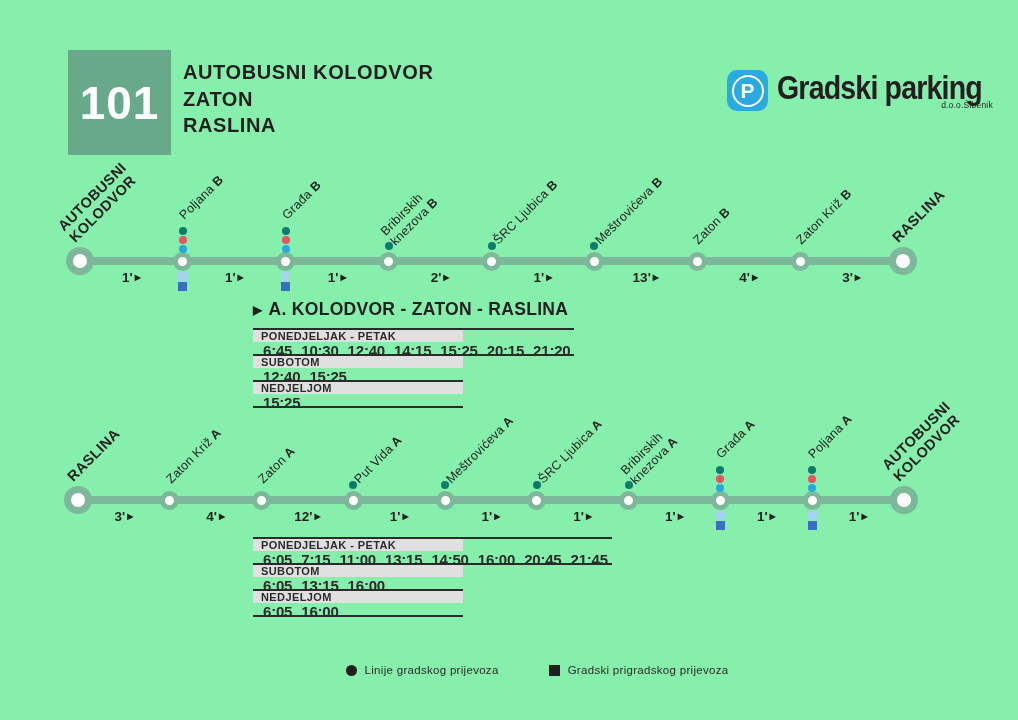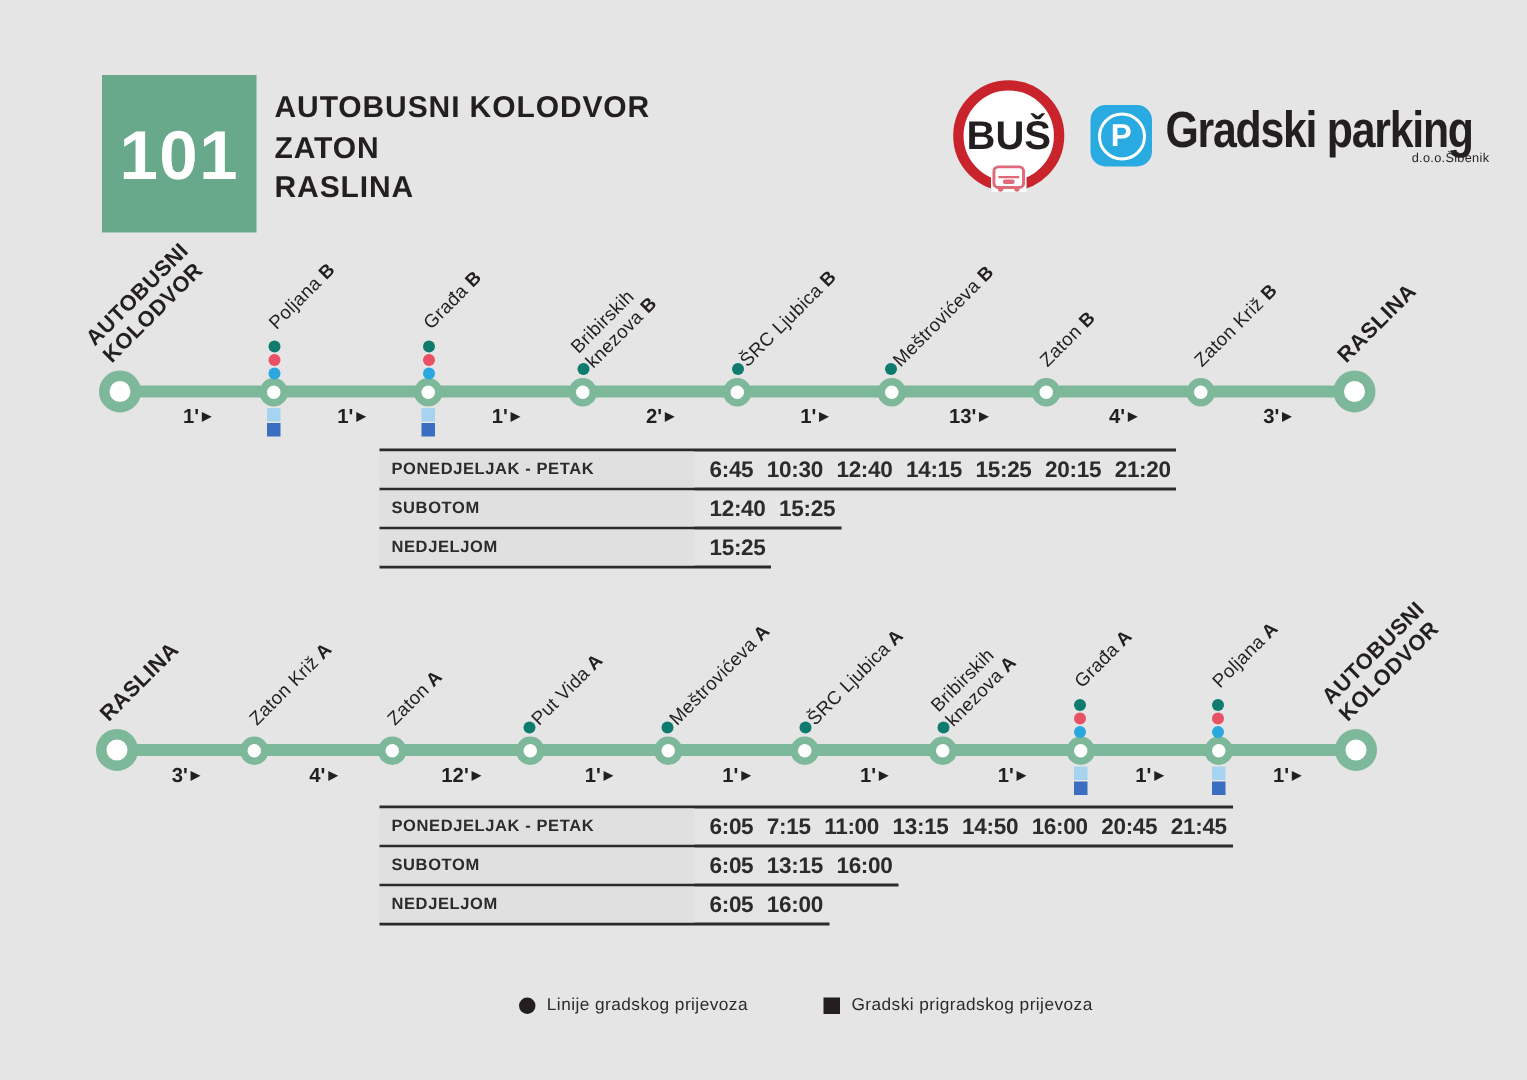--- a/index.html
+++ b/index.html
@@ -1,19 +1,19 @@
 <!DOCTYPE html>
 <html style="--green: #68A98C; --line-green: #7EB89A; --ink: #231F20; --teal: #0E7B6E; --red: #E85265; --blue: #2BA7DF; --lbsq: #A6D3F0; --dbsq: #3A6EC1; --tbl-bg: #E0E0E0;"><head>
 <meta charset="utf-8">
 <style>
   * { margin:0; padding:0; box-sizing:border-box; }
   html,body { background:#ffffff; }
   body { font-family:"Liberation Sans", sans-serif; color:var(--ink); }
   #page {
-    position:relative; width:1018px; height:720px; background:#e5e5e5; overflow:hidden;padding-left:28px;
+    position:relative; width:1018px; height:720px; background:#86efac; overflow:hidden;padding-left:28px;
   }
   :root{
     --green:#68A98C; --line-green:#7EB89A; --ink:#231F20;
     --teal:#0E7B6E; --red:#E85265; --blue:#2BA7DF;
     --lbsq:#A6D3F0; --dbsq:#3A6EC1; --tbl-bg:#E0E0E0;
   }
 
   
   .line-badge{
     position:absolute; left:68px; top:50px; width:103px; height:105px;
@@ -63,21 +63,21 @@
   .seg-time{
     position:absolute; text-align:center; font-weight:bold; font-size:13.5px; color:var(--ink);
   }
   .seg-time .tri{ font-size:8px; vertical-align:2px; margin-left:2px; }
 
   
   .timetable{ position:absolute; }
   .tt-title{ font-weight:bold; font-size:17.5px; letter-spacing:.3px; color:var(--ink); margin-bottom:8px; white-space:nowrap; }
   .tt-title .arrow{ font-size:12px; margin-right:6px; vertical-align:1.5px; }
   .tt-table{ width:fit-content; border-top:2.5px solid #2B2B2B; }
-  .tt-row{ display:flex; align-items:stretch; width:fit-content; border-bottom:2px solid #2B2B2B; height:26px; }
+  .tt-row{ display:flex; align-items:stretch; width:fit-content; border-bottom:2px solid #2B2B2B; height:26px;flex-direction:column; }
   .tt-label{
     width:210px; flex:none; background:var(--tbl-bg); display:flex; align-items:center;
     padding-left:8px; font-weight:bold; font-size:11px; letter-spacing:.4px; color:#2B2B2B;
   }
   .tt-times{ display:flex; align-items:center; gap:9px; padding:0 4px 0 10px; }
   .tt-time{ font-weight:bold; font-size:15px; letter-spacing:-.2px; color:#2B2B2B; white-space:nowrap; }
 
   
   .legend{ position:absolute; left:0; right:0; top:664px; display:flex; justify-content:center; gap:50px; padding-left:56px; }
   .legend-item{ display:flex; align-items:center; gap:8px; }
@@ -90,32 +90,20 @@
 
 <div id="page">
 
   <div class="line-badge">
     <span>101</span>
   </div>
   <div class="route-title" style="white-space:pre-line">AUTOBUSNI KOLODVOR
 ZATON
 RASLINA</div>
 
-  <div class="bus-logo">
-    <svg width="79" height="79" viewBox="0 0 80 80">
-      <circle cx="40" cy="40" r="34" fill="#fff" stroke="#C9242B" stroke-width="7"></circle>
-      <text x="40" y="49" text-anchor="middle" font-family="Liberation Sans, sans-serif" font-size="27" font-weight="bold" fill="#231F20" id="bus-logo-text">BUŠ</text>
-      <rect x="28" y="60" width="24" height="18" fill="#fff"></rect>
-      <rect x="30" y="61" width="20" height="14" rx="3" fill="none" stroke="#E0697A" stroke-width="2"></rect>
-      <line x1="33" y1="68" x2="47" y2="68" stroke="#E0697A" stroke-width="1.5"></line>
-      <rect x="36" y="69.5" width="8" height="3" rx="1.5" fill="#E0697A"></rect>
-      <circle cx="34.5" cy="76" r="1.8" fill="#E0697A"></circle>
-      <circle cx="45.5" cy="76" r="1.8" fill="#E0697A"></circle>
-    </svg>
-  </div>
 
   <div class="parking-logo">
     <div class="p-badge">
       <div class="p-ring">
           <b>P</b>
         </div>
     </div>
     <div class="p-name-wrap">
       <div class="p-name">Gradski parking</div>
       <div class="p-sub">d.o.o.Šibenik</div>
@@ -247,20 +235,21 @@
       <div class="seg-time" style="left: 261.556px; width: 91.7778px; top: 509px;">12'<span class="tri">▶</span></div>
       <div class="seg-time" style="left: 353.333px; width: 91.7778px; top: 509px;">1'<span class="tri">▶</span></div>
       <div class="seg-time" style="left: 445.111px; width: 91.7778px; top: 509px;">1'<span class="tri">▶</span></div>
       <div class="seg-time" style="left: 536.889px; width: 91.7778px; top: 509px;">1'<span class="tri">▶</span></div>
       <div class="seg-time" style="left: 628.667px; width: 91.7778px; top: 509px;">1'<span class="tri">▶</span></div>
       <div class="seg-time" style="left: 720.444px; width: 91.7778px; top: 509px;">1'<span class="tri">▶</span></div>
       <div class="seg-time" style="left: 812.222px; width: 91.7778px; top: 509px;">1'<span class="tri">▶</span></div>
     </div>
 
   <div class="timetable" style="left:253px; top:299px;">
+      <div class="tt-title"><span class="arrow">▶</span>A. KOLODVOR - ZATON - RASLINA</div>
       <div class="tt-table">
         <div class="tt-row">
           <div class="tt-label">PONEDJELJAK - PETAK</div>
           <div class="tt-times">
             <span class="tt-time">6:45</span>
             <span class="tt-time">10:30</span>
             <span class="tt-time">12:40</span>
             <span class="tt-time">14:15</span>
             <span class="tt-time">15:25</span>
             <span class="tt-time">20:15</span>

